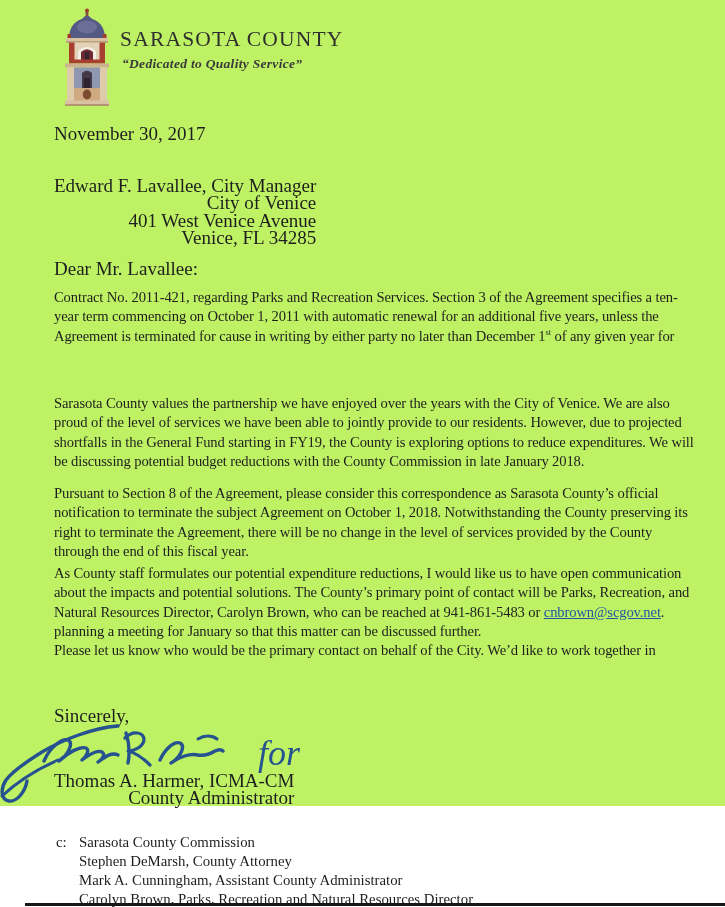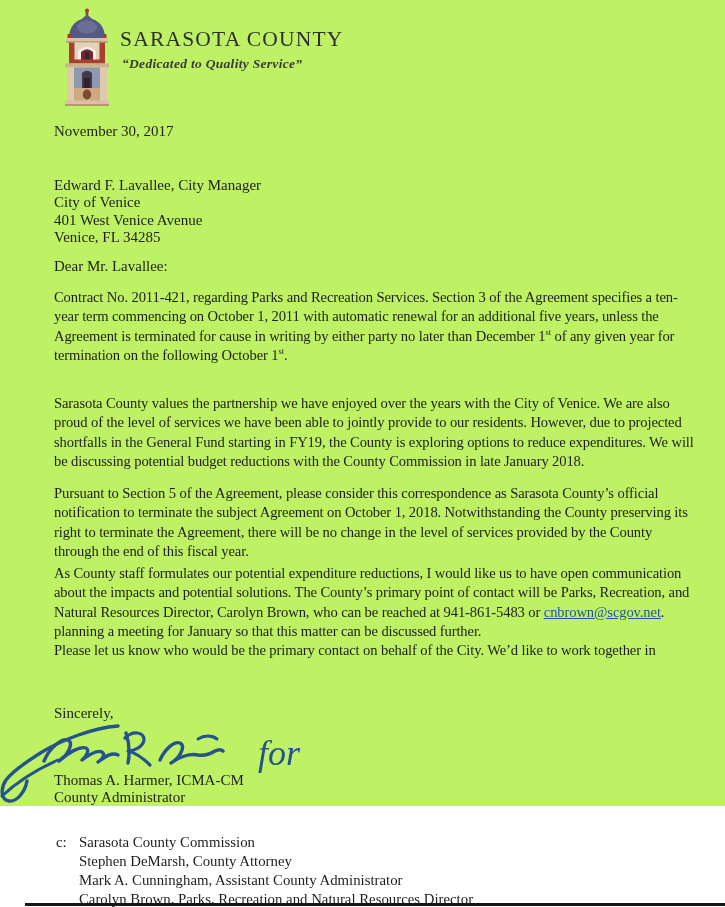--- a/index.html
+++ b/index.html
@@ -6,21 +6,21 @@
   body{width:725px;height:907px;background:#ffffff;overflow:hidden;}
   .page{position:relative;width:725px;height:806px;background:#bef264;
         font-family:"Liberation Serif","DejaVu Serif",serif;color:#1e1e1e;}
   .abs{position:absolute;}
 
   
   .org-name{left:120px;top:27px;font-size:21.5px;letter-spacing:1.2px;color:#2e2e2e;}
   .tagline{left:122px;top:56px;font-size:13.5px;font-style:italic;font-weight:600;color:#3a3a3a;letter-spacing:.3px;}
 
   
-  .txt{left:54px;font-size:15px;}
+  .txt{left:54px;font-size:19px;text-align:right;}
   .body-txt{left:54px;font-size:14.6px;line-height:19.35px;letter-spacing:-0.12px;margin:0;}
   .ln{display:block;white-space:nowrap;}
   sup{font-size:8.5px;vertical-align:super;line-height:0;}
   .recipient div, .signer div{line-height:17.3px;}
   .email{color:#2255a4;text-decoration:underline;cursor:pointer;}
 
   
   .cc{left:56px;top:833px;display:flex;font-size:14.8px;}
   .cc-label{width:23px;line-height:19px;}
   .cc-lines div{line-height:19px;}
@@ -84,32 +84,31 @@
     <div>401 West Venice Avenue</div>
     <div>Venice, FL 34285</div>
   </div>
 
   <div class="abs txt" style="top:258px;">Dear Mr. Lavallee:</div>
 
   <p class="abs body-txt" style="top:288px;">
     <span class="ln">Contract No. 2011-421, regarding Parks and Recreation Services. Section 3 of the Agreement specifies a ten-</span>
     <span class="ln">year term commencing on October 1, 2011 with automatic renewal for an additional five years, unless the</span>
     <span class="ln"><span>Agreement is terminated for cause in writing by either party no later than December 1</span><sup>st</sup><span> of any given year for</span></span>
-    <span class="ln"><span>termination on the following October 1</span><sup>st</sup><span>.</span></span>
   </p>
 
   <p class="abs body-txt" style="top:394px;">
     <span class="ln">Sarasota County values the partnership we have enjoyed over the years with the City of Venice. We are also</span>
     <span class="ln">proud of the level of services we have been able to jointly provide to our residents. However, due to projected</span>
     <span class="ln">shortfalls in the General Fund starting in FY19, the County is exploring options to reduce expenditures. We will</span>
     <span class="ln">be discussing potential budget reductions with the County Commission in late January 2018.</span>
   </p>
 
   <p class="abs body-txt" style="top:484px;">
-    <span class="ln">Pursuant to Section 5 of the Agreement, please consider this correspondence as Sarasota County’s official</span>
+    <span class="ln">Pursuant to Section 8 of the Agreement, please consider this correspondence as Sarasota County’s official</span>
     <span class="ln">notification to terminate the subject Agreement on October 1, 2018. Notwithstanding the County preserving its</span>
     <span class="ln">right to terminate the Agreement, there will be no change in the level of services provided by the County</span>
     <span class="ln">through the end of this fiscal year.</span>
   </p>
 
   <p class="abs body-txt" style="top:564px;">
     <span class="ln">As County staff formulates our potential expenditure reductions, I would like us to have open communication</span>
     <span class="ln">about the impacts and potential solutions. The County’s primary point of contact will be Parks, Recreation, and</span>
     <span class="ln"><span>Natural Resources Director, Carolyn Brown, who can be reached at 941-861-5483 or </span><a class="email">cnbrown@scgov.net</a><span>.</span></span>
     <span class="ln">planning a meeting for January so that this matter can be discussed further.</span>

